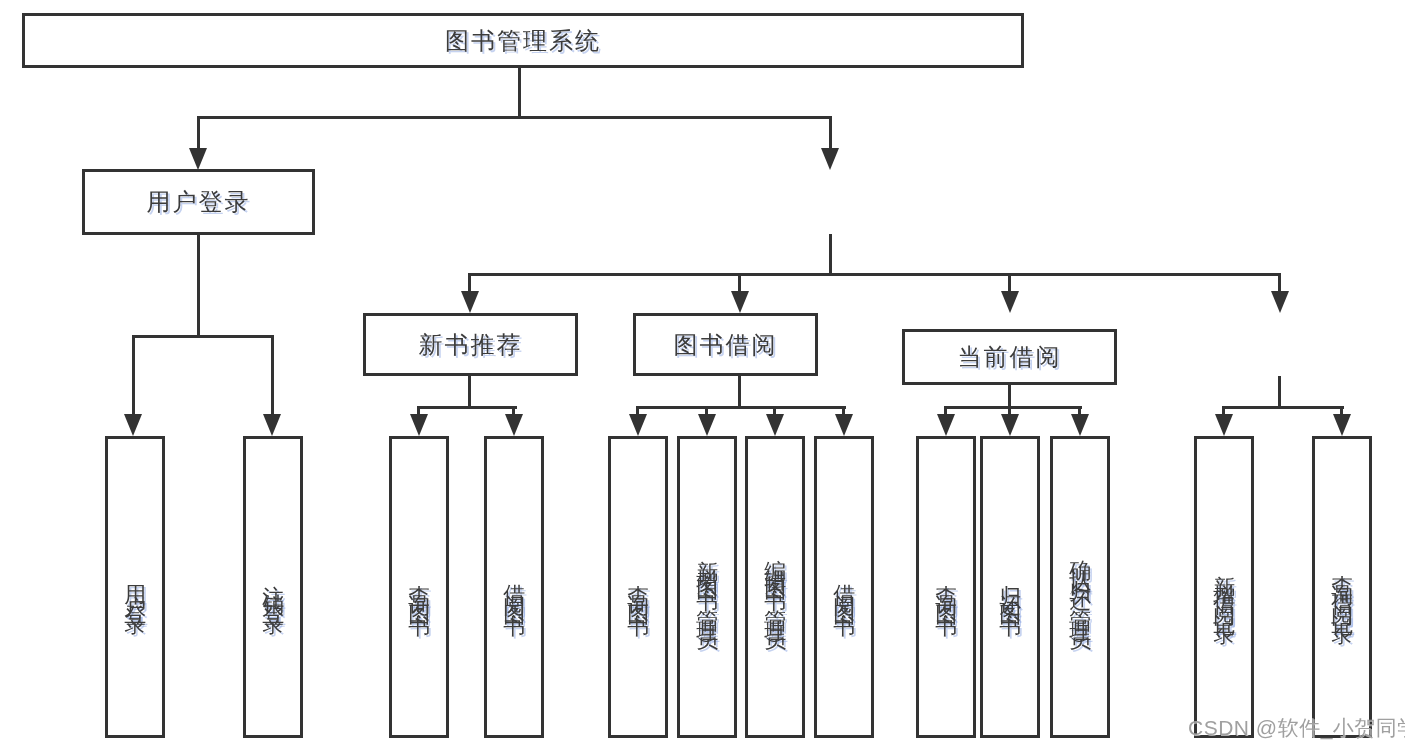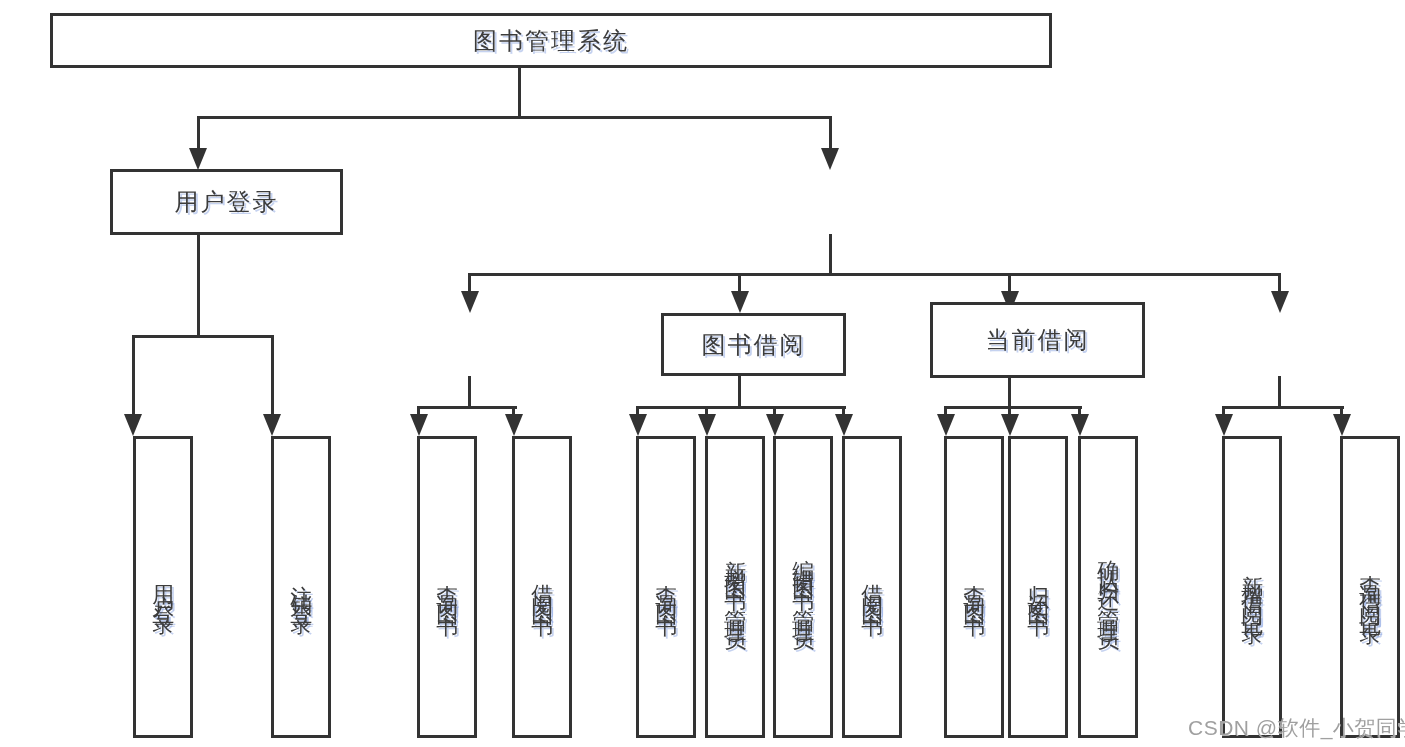--- a/index.html
+++ b/index.html
@@ -5,21 +5,21 @@
 <style>
   html,body { margin:0; padding:0; background:#ffffff; }
   .canvas {
     position:relative; width:1405px; height:747px; background:#ffffff;
     font-family:"Liberation Sans", sans-serif; overflow:hidden;
   }
   .box {
     position:absolute; box-sizing:border-box;
     border:3px solid #333333; background:#ffffff;
     display:flex; align-items:center; justify-content:center;
-    color:#3c3c3c; text-shadow:2px 2px 0 rgba(140,165,225,0.5);margin-left:28px;
+    color:#3c3c3c; text-shadow:2px 2px 0 rgba(140,165,225,0.5);
   }
   .h { font-size:24px; letter-spacing:2px; white-space:nowrap; }
   .v {
     font-size:22px; writing-mode:vertical-rl; text-orientation:mixed;
     letter-spacing:10px; line-height:1.2;
   }
   .hl { position:absolute; background:#333333; height:3px; }
   .vl { position:absolute; background:#333333; width:3px; }
   .ar {
     position:absolute; width:0; height:0;
@@ -93,22 +93,23 @@
   <div class="hl" style="left:1222px;top:406px;width:122px"></div>
   <div class="vl" style="left:1222px;top:406px;height:12px"></div>
   <div class="ar" style="left:1215px;top:414px"></div>
   <div class="vl" style="left:1340px;top:406px;height:12px"></div>
   <div class="ar" style="left:1333px;top:414px"></div>
 
   <div class="box h" style="left:22px;top:13px;width:1002px;height:55px">图书管理系统</div>
 
   <div class="box h" style="left:82px;top:169px;width:233px;height:66px">用户登录</div>
 
+  <div class="box h" style="left:363px;top:313px;width:215px;height:63px">新书推荐</div>
   <div class="box h" style="left:633px;top:313px;width:185px;height:63px">图书借阅</div>
-  <div class="box h" style="left:902px;top:302px;width:215px;height:76px">当前借阅</div>
+  <div class="box h" style="left:902px;top:329px;width:215px;height:56px">当前借阅</div>
 
   <div class="box v" style="left:105px;top:436px;width:60px;height:302px">用户登录</div>
   <div class="box v" style="left:243px;top:436px;width:60px;height:302px">注销登录</div>
 
   <div class="box v" style="left:389px;top:436px;width:60px;height:302px">查询图书</div>
   <div class="box v" style="left:484px;top:436px;width:60px;height:302px">借阅图书</div>
 
   <div class="box v" style="left:608px;top:436px;width:60px;height:302px">查询图书</div>
   <div class="box v" style="left:677px;top:436px;width:60px;height:302px">新增图书（管理员）</div>
   <div class="box v" style="left:745px;top:436px;width:60px;height:302px">编辑图书（管理员）</div>

